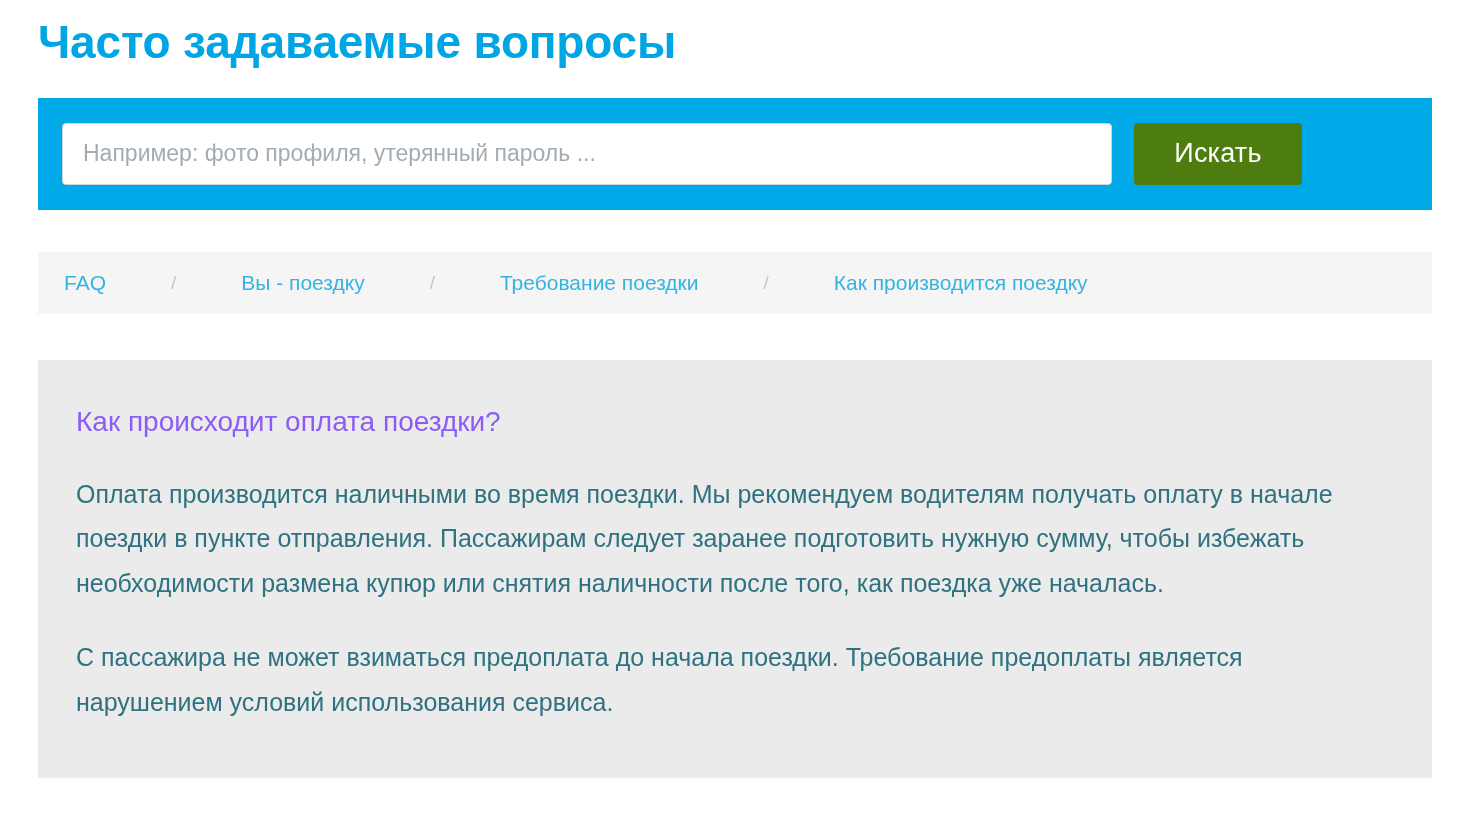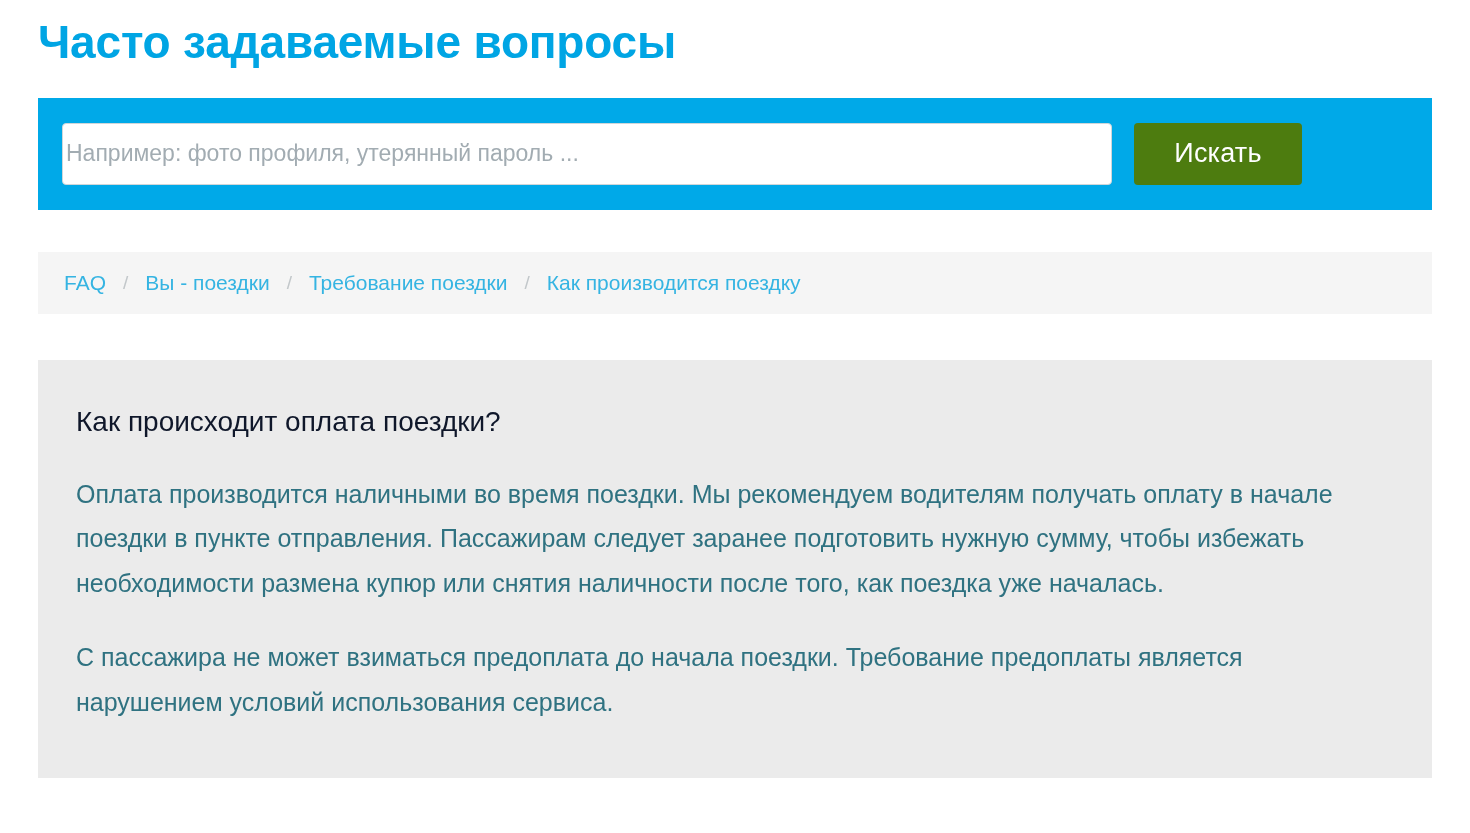--- a/index.html
+++ b/index.html
@@ -45,21 +45,21 @@
   }
   .search-input {
     flex: 0 0 1050px;
     height: 62px;
     border: 1px solid #cfd6d9;
     border-radius: 4px;
     background: #ffffff;
     font-family: "Liberation Sans", sans-serif;
     font-size: 23px;
     color: #3f4b50;
-    padding: 0 3px;
+    padding: 0 20px;
     box-sizing: border-box;
     outline: none;
   }
   .search-input::placeholder {
     color: #a2acb2;
     font-size: 23px;
   }
   .search-button {
     margin-left: 22px;
     height: 62px;
@@ -77,20 +77,21 @@
 
   
   .breadcrumb {
     margin-top: 42px;
     background: #f5f5f5;
     height: 62px;
     display: flex;
     align-items: center;
     padding: 0 26px;
     box-sizing: border-box;
+    gap: 48px;
   }
   .breadcrumb a {
     color: #35b4e2;
     text-decoration: none;
     font-size: 21px;
     white-space: nowrap;
   }
   .breadcrumb .crumb-sep {
     color: #c2c7ca;
     font-size: 19px;
@@ -103,21 +104,21 @@
     margin-top: 46px;
     background: #ebebeb;
     box-sizing: border-box;
     padding: 46px 38px 50px 38px;
     height: 418px;
   }
   .article-title {
     margin: 0 0 34px 0;
     font-size: 28px;
     font-weight: 400;
-    color: #0f172a;
+    color: #8b5cf6;
   }
   .article p {
     margin: 0 0 30px 0;
     font-size: 25px;
     line-height: 1.78;
     color: #2f7281;
     max-width: 1290px;
   }
   .article p:last-child {
     margin-bottom: 0;
@@ -131,21 +132,21 @@
   <h1 class="page-title">Часто задаваемые вопросы</h1>
 
   <div class="search-bar">
     <input class="search-input" type="text" placeholder="Например: фото профиля, утерянный пароль ..." style="">
     <button class="search-button">Искать</button>
   </div>
 
   <nav class="breadcrumb">
     <a href="#">FAQ</a>
     <span class="crumb-sep">/</span>
-    <a href="#">Вы - поездки</a>
+    <a href="#">Вы - поездку</a>
     <span class="crumb-sep">/</span>
     <a href="#">Требование поездки</a>
     <span class="crumb-sep">/</span>
     <a href="#">Как производится поездку</a>
   </nav>
 
   <section class="article">
     <h2 class="article-title">Как происходит оплата поездки?</h2>
     <p>Оплата производится наличными во время поездки. Мы рекомендуем водителям получать оплату в начале поездки в пункте отправления. Пассажирам следует заранее подготовить нужную сумму, чтобы избежать необходимости размена купюр или снятия наличности после того, как поездка уже началась.</p>
     <p>С пассажира не может взиматься предоплата до начала поездки. Требование предоплаты является нарушением условий использования сервиса.</p>

